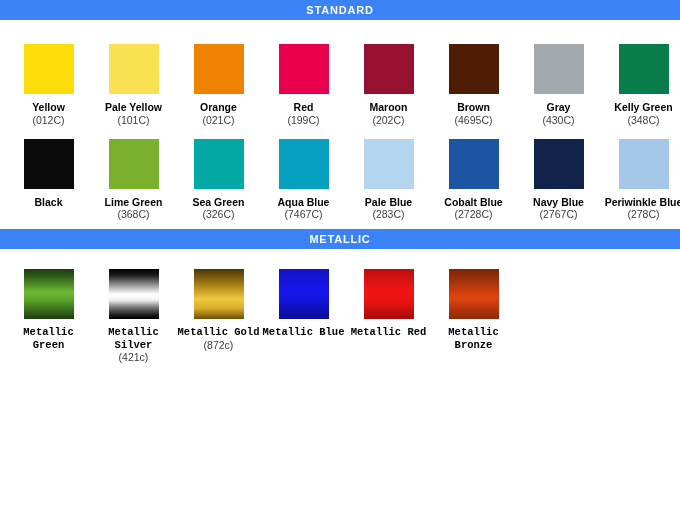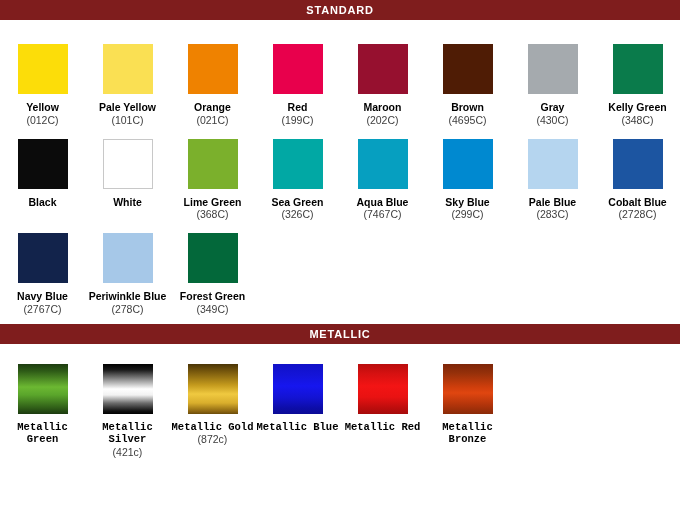--- a/index.html
+++ b/index.html
@@ -14,36 +14,36 @@
     overflow: hidden;
   }
   .sheet {
     position: relative;
     width: 680px;
     height: 520px;
   }
 
   
   .section-bar {
-    background: #7f1d1d;
+    background: #3b82f6;
     color: #ffffff;
     height: 20px;
     line-height: 20px;
     text-align: center;
     font-size: 11px;
     font-weight: bold;
     letter-spacing: 0.8px;
   }
 
   
   .grid {
     display: grid;
     grid-template-columns: repeat(8, 85px);
     justify-content: start;
-    padding-left: 0;
+    padding-left: 6px;
   }
   .grid.metallic {
     grid-template-columns: repeat(8, 85px);
   }
 
   .cell {
     width: 85px;
     box-sizing: border-box;
     text-align: center;
     padding-top: 12px;
@@ -135,69 +135,54 @@
         <div class="chip" style="background: rgb(10, 123, 75);"></div>
         <div class="label">Kelly Green</div>
         <div class="code">(348C)</div>
       </div>
       <div class="cell">
         <div class="chip" style="background: rgb(11, 11, 11);"></div>
         <div class="label">Black</div>
         <div class="code"></div>
       </div>
       <div class="cell">
-        <div class="chip bordered" style="background: rgb(255, 255, 255);"></div>
-        <div class="label">White</div>
-        <div class="code"></div>
-      </div>
-      <div class="cell">
         <div class="chip" style="background: rgb(123, 176, 44);"></div>
         <div class="label">Lime Green</div>
         <div class="code">(368C)</div>
       </div>
       <div class="cell">
         <div class="chip" style="background: rgb(1, 168, 164);"></div>
         <div class="label">Sea Green</div>
         <div class="code">(326C)</div>
       </div>
       <div class="cell">
         <div class="chip" style="background: rgb(6, 159, 192);"></div>
         <div class="label">Aqua Blue</div>
         <div class="code">(7467C)</div>
       </div>
       <div class="cell">
-        <div class="chip" style="background: rgb(0, 137, 208);"></div>
-        <div class="label">Sky Blue</div>
-        <div class="code">(299C)</div>
-      </div>
-      <div class="cell">
         <div class="chip" style="background: rgb(181, 213, 239);"></div>
         <div class="label">Pale Blue</div>
         <div class="code">(283C)</div>
       </div>
       <div class="cell">
         <div class="chip" style="background: rgb(28, 85, 161);"></div>
         <div class="label">Cobalt Blue</div>
         <div class="code">(2728C)</div>
       </div>
       <div class="cell">
         <div class="chip" style="background: rgb(18, 35, 75);"></div>
         <div class="label">Navy Blue</div>
         <div class="code">(2767C)</div>
       </div>
       <div class="cell">
         <div class="chip" style="background: rgb(166, 200, 232);"></div>
         <div class="label">Periwinkle Blue</div>
         <div class="code">(278C)</div>
       </div>
-      <div class="cell">
-        <div class="chip" style="background: rgb(3, 104, 58);"></div>
-        <div class="label">Forest Green</div>
-        <div class="code">(349C)</div>
-      </div>
     </div>
 
   <div class="section-bar">METALLIC</div>
 
   <div class="spacer-metallic"></div>
 
   <div class="grid metallic metallic-block" id="metallic-grid">
       <div class="cell">
         <div class="chip" style="background-image: linear-gradient(rgb(29, 60, 16) 0%, rgb(45, 90, 22) 14%, rgb(108, 184, 50) 46%, rgb(90, 165, 43) 62%, rgb(47, 93, 23) 88%, rgb(27, 58, 15) 100%);"></div>
         <div class="label wrap">Metallic Green</div>

